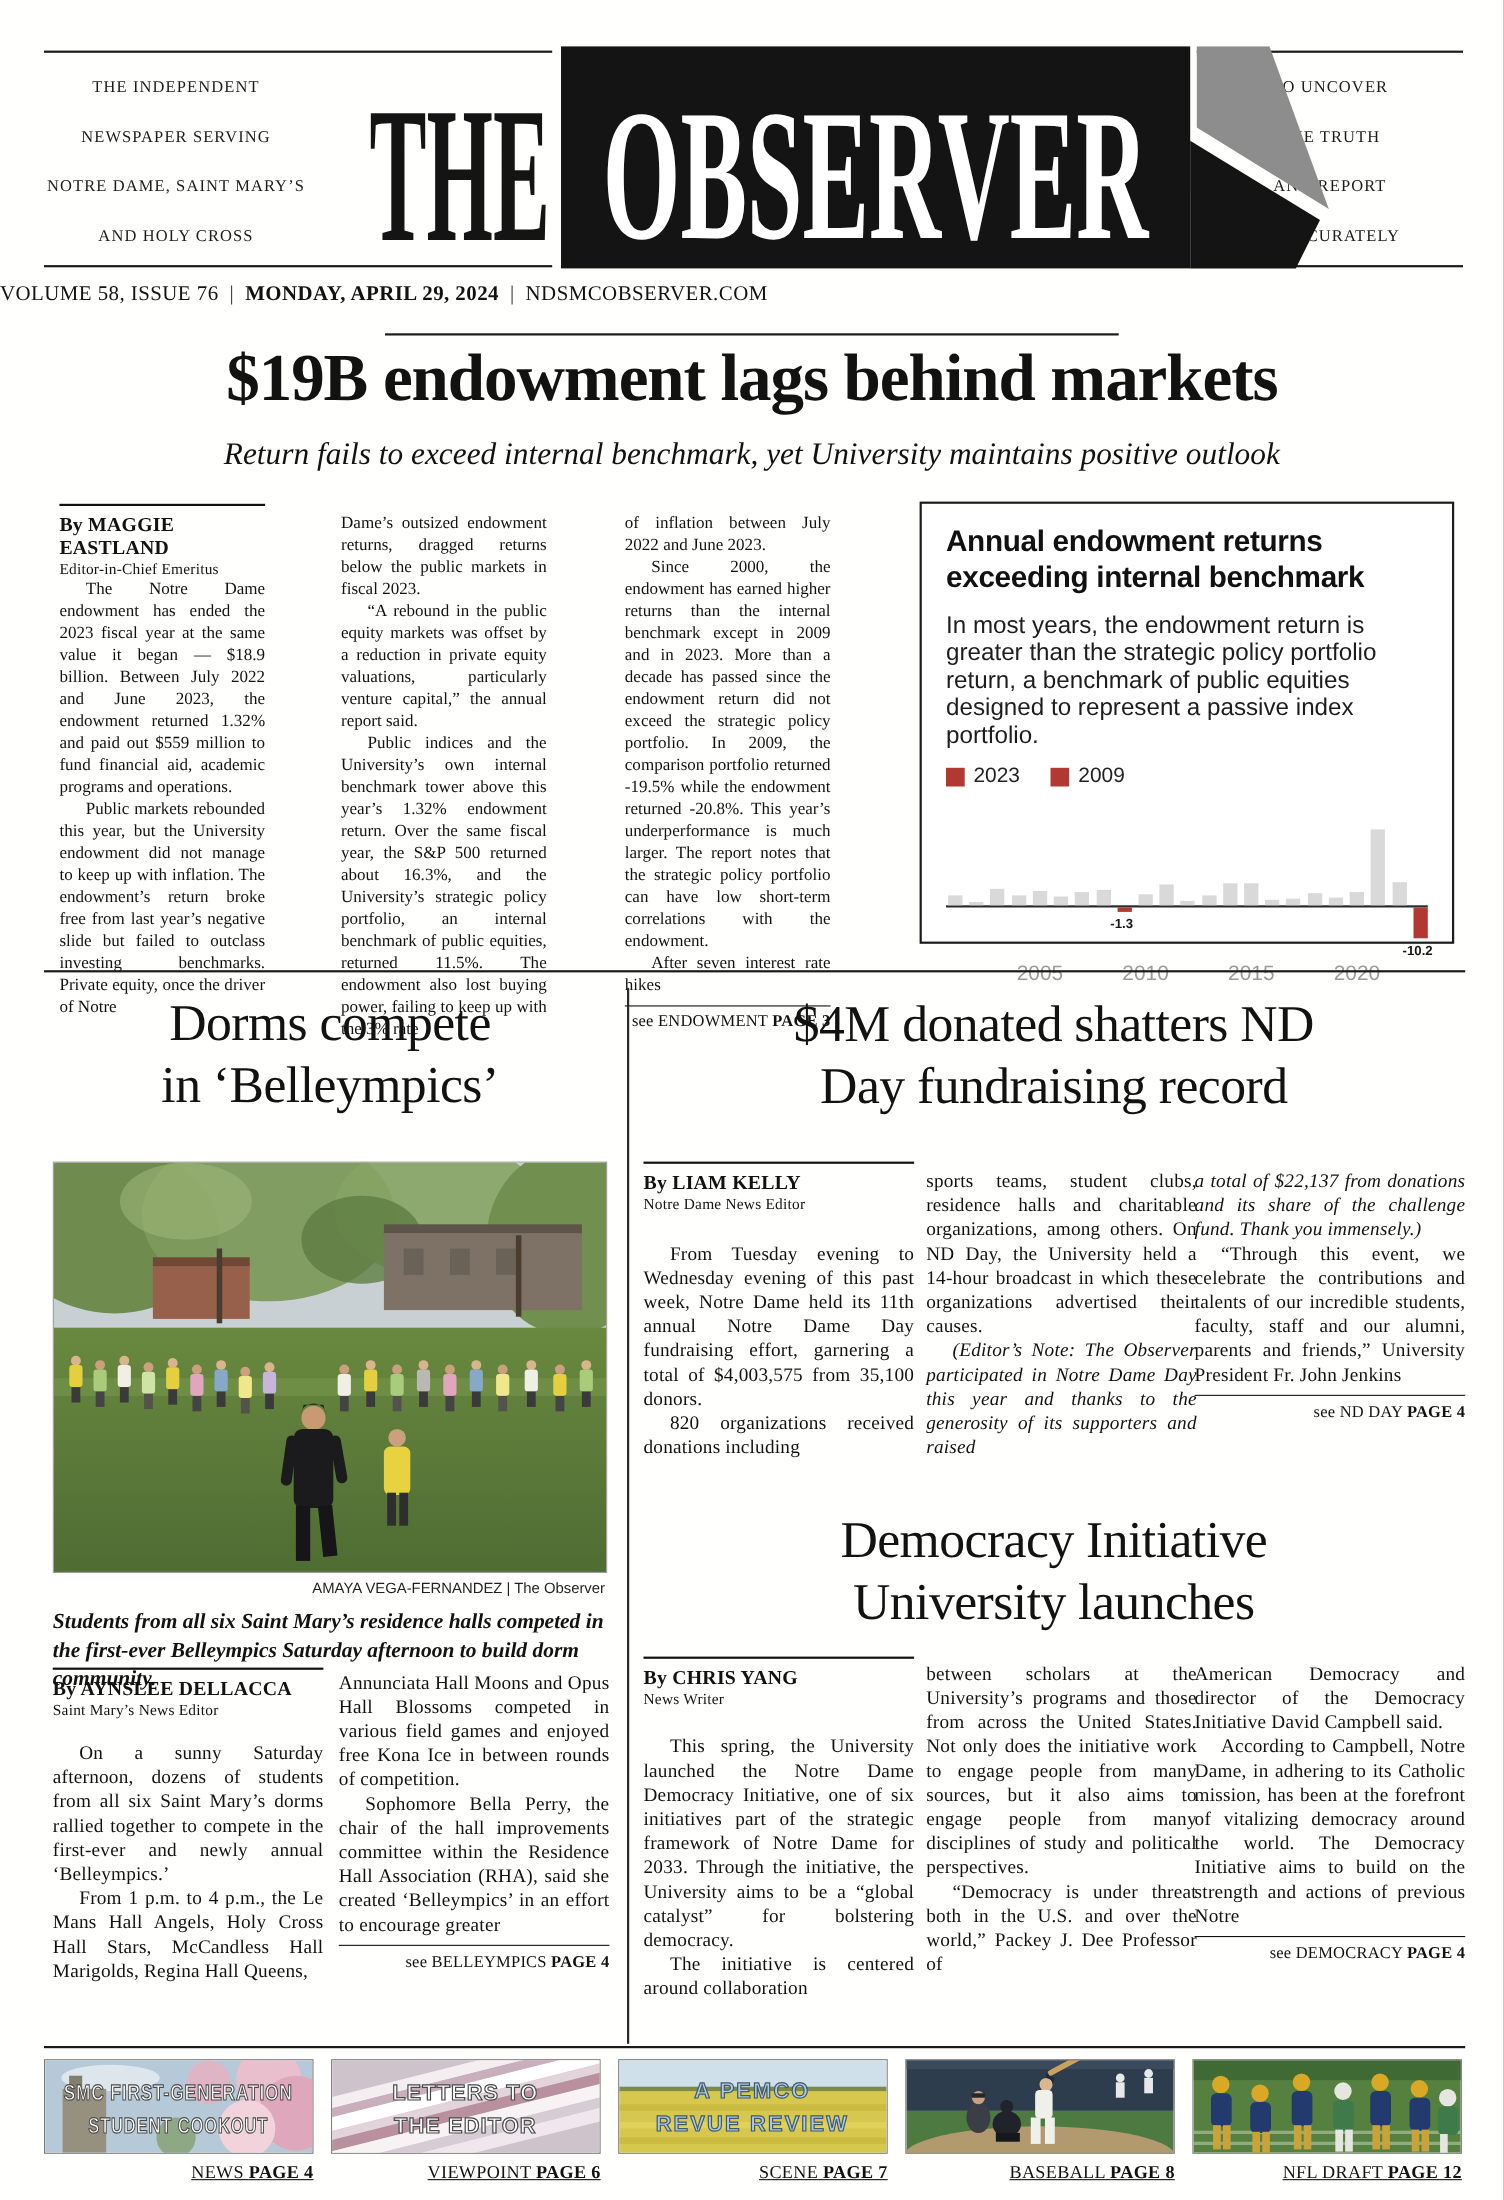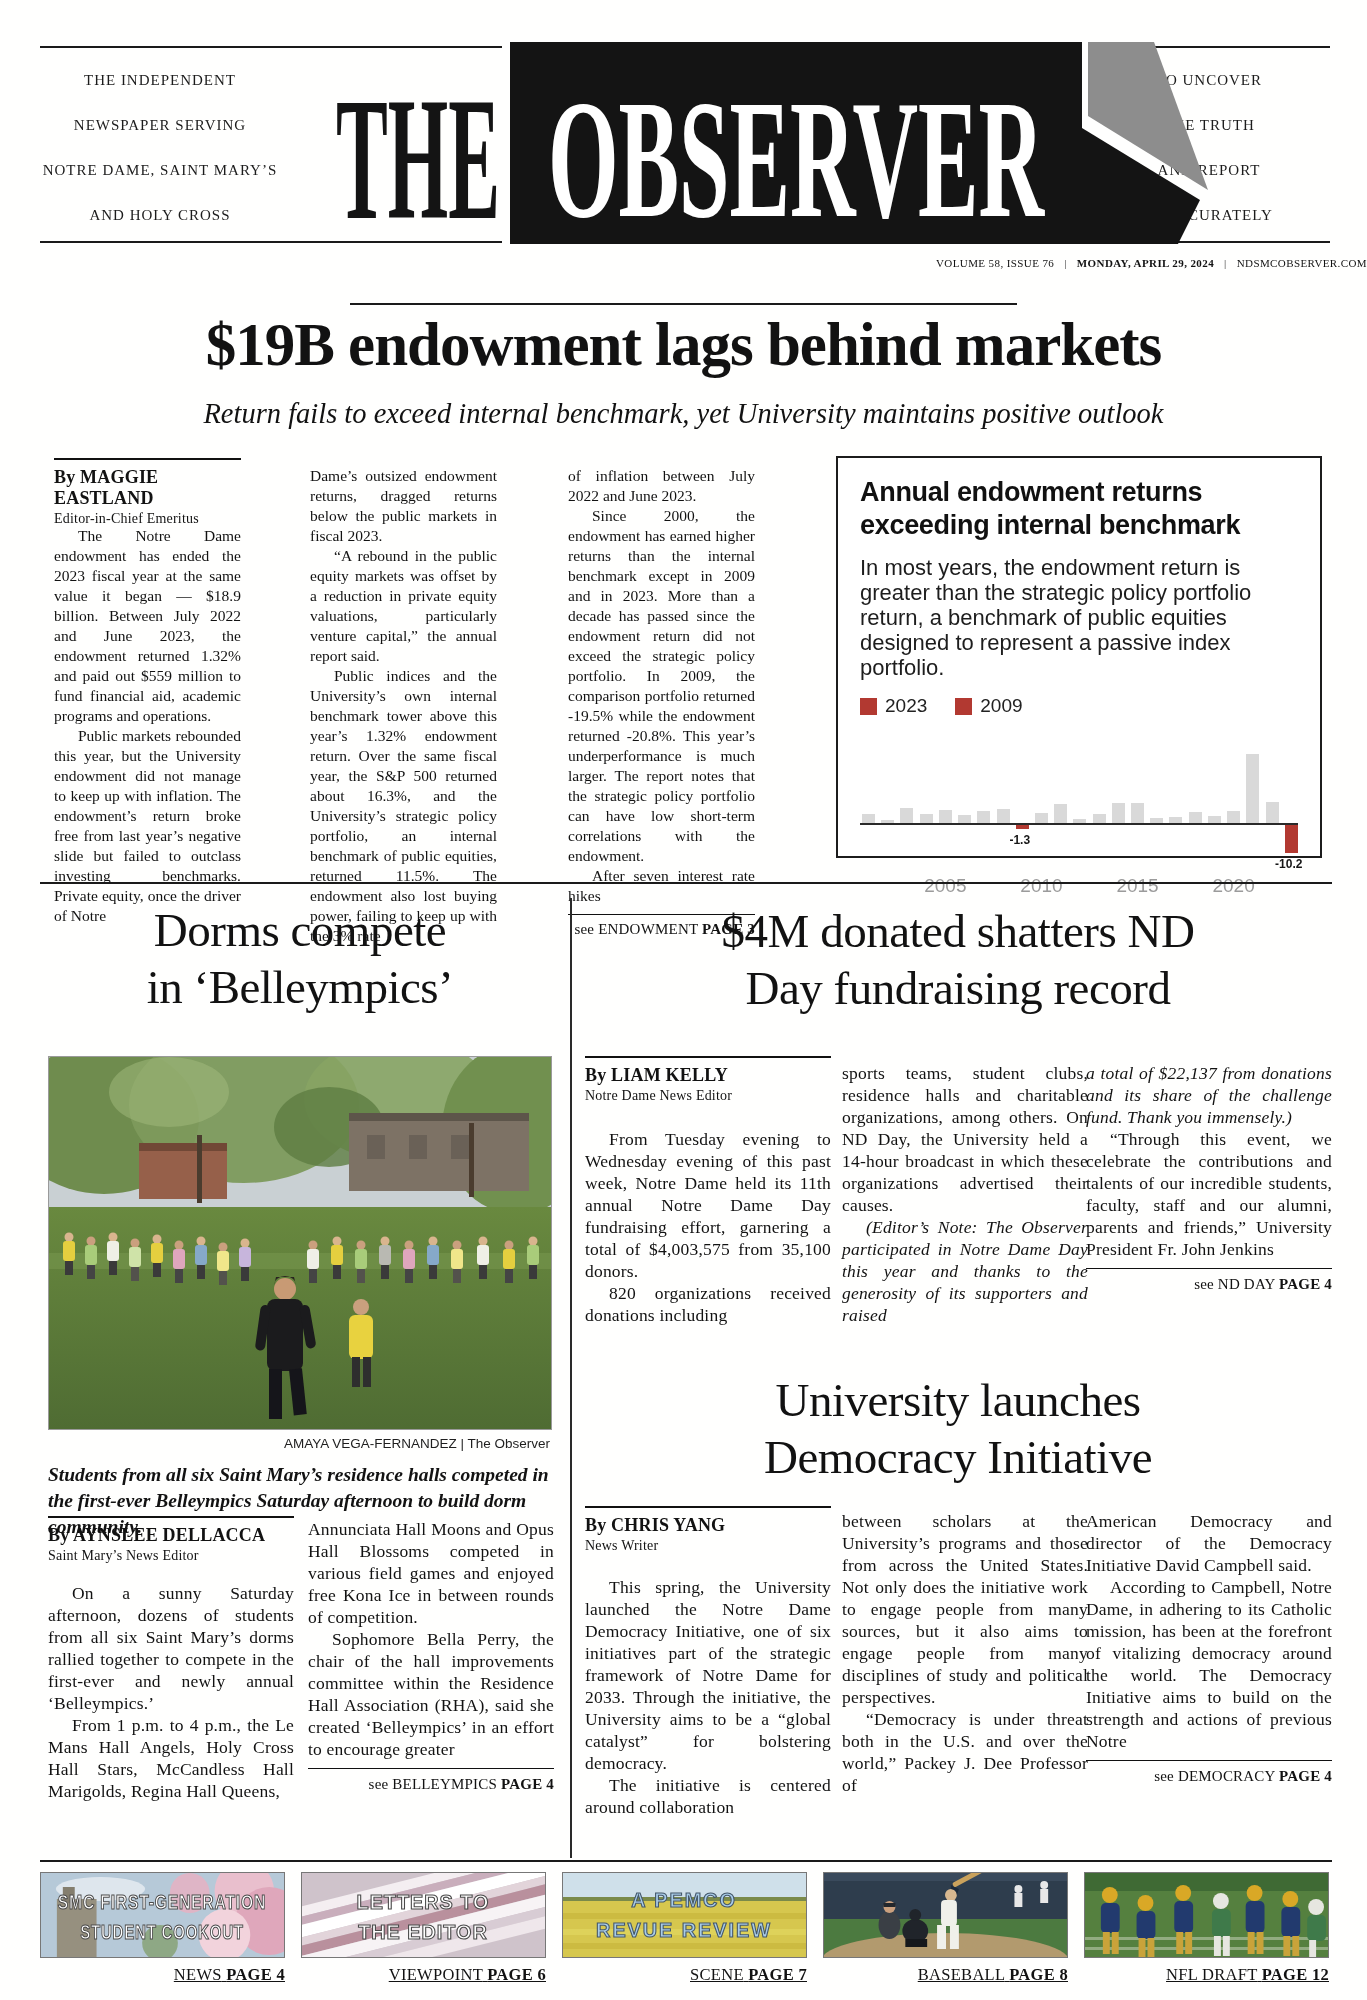--- a/index.html
+++ b/index.html
@@ -2,21 +2,21 @@
 <html><head>
 <meta charset="utf-8">
 <style>
   html,body{margin:0;padding:0;background:#888;}
   .page{position:relative;width:1367px;height:2000px;margin:0 auto;background:#fffffe;
         font-family:"Liberation Serif",serif;color:#121212;overflow:hidden;}
   .abs{position:absolute;}
   .rule{position:absolute;background:#1a1a1a;}
   
   .tagline{position:absolute;text-align:center;font-size:15px;letter-spacing:1px;line-height:45px;color:#1c1c1c;}
-  .volume{position:absolute;left:0;width:100%;text-align:right;font-size:11px;letter-spacing:.4px;}
+  .volume{position:absolute;left:0;width:100%;text-align:left;font-size:19px;letter-spacing:.4px;}
   .volume .sep{padding:0 10px;font-weight:300;color:#333;}
   .volume .date{font-weight:bold;}
   
   .lead-headline{position:absolute;left:0;width:100%;text-align:center;font-weight:bold;
                  font-size:61px;letter-spacing:-1px;white-space:nowrap;}
   .lead-subhead{position:absolute;left:0;width:100%;text-align:center;font-style:italic;font-size:28.5px;}
   .sec-headline{position:absolute;text-align:center;font-weight:normal;font-size:47px;line-height:57px;letter-spacing:-.5px;}
   
   .byline{position:absolute;border-top:2px solid #111;padding-top:7px;}
   .by-name{font-weight:bold;font-size:18px;letter-spacing:.2px;}
@@ -343,22 +343,22 @@
     <p>sports teams, student clubs, residence halls and charitable organizations, among others. On ND Day, the University held a 14-hour broadcast in which these organizations advertised their causes.</p>
     <p class="ind ital">(Editor’s Note: The Observer participated in Notre Dame Day this year and thanks to the generosity of its supporters and raised</p>
   </div>
   <div class="col wide-col" style="left:1086px;top:1062px">
     <p class="ital">a total of $22,137 from donations and its share of the challenge fund. Thank you immensely.)</p>
     <p class="ind">“Through this event, we celebrate the contributions and talents of our incredible students, faculty, staff and our alumni, parents and friends,” University President Fr. John Jenkins</p>
     <div class="jump"><span>see</span> <span>ND DAY</span> <b>PAGE 4</b></div>
   </div>
 
   <div class="sec-headline" style="left:585px;top:1372px;width:746px">
+    <div>Democracy Initiative</div>
     <div>University launches</div>
-    <div>Democracy Initiative</div>
   </div>
   <div class="byline" style="left:585px;top:1506px;width:246px">
     <div class="by-name">By CHRIS YANG</div>
     <div class="by-role">News Writer</div>
   </div>
   <div class="col wide-col" style="left:585px;top:1576px">
     <p class="ind">This spring, the University launched the Notre Dame Democracy Initiative, one of six initiatives part of the strategic framework of Notre Dame for 2033. Through the initiative, the University aims to be a “global catalyst” for bolstering democracy.</p>
     <p class="ind">The initiative is centered around collaboration</p>
   </div>
   <div class="col wide-col" style="left:842px;top:1510px">

